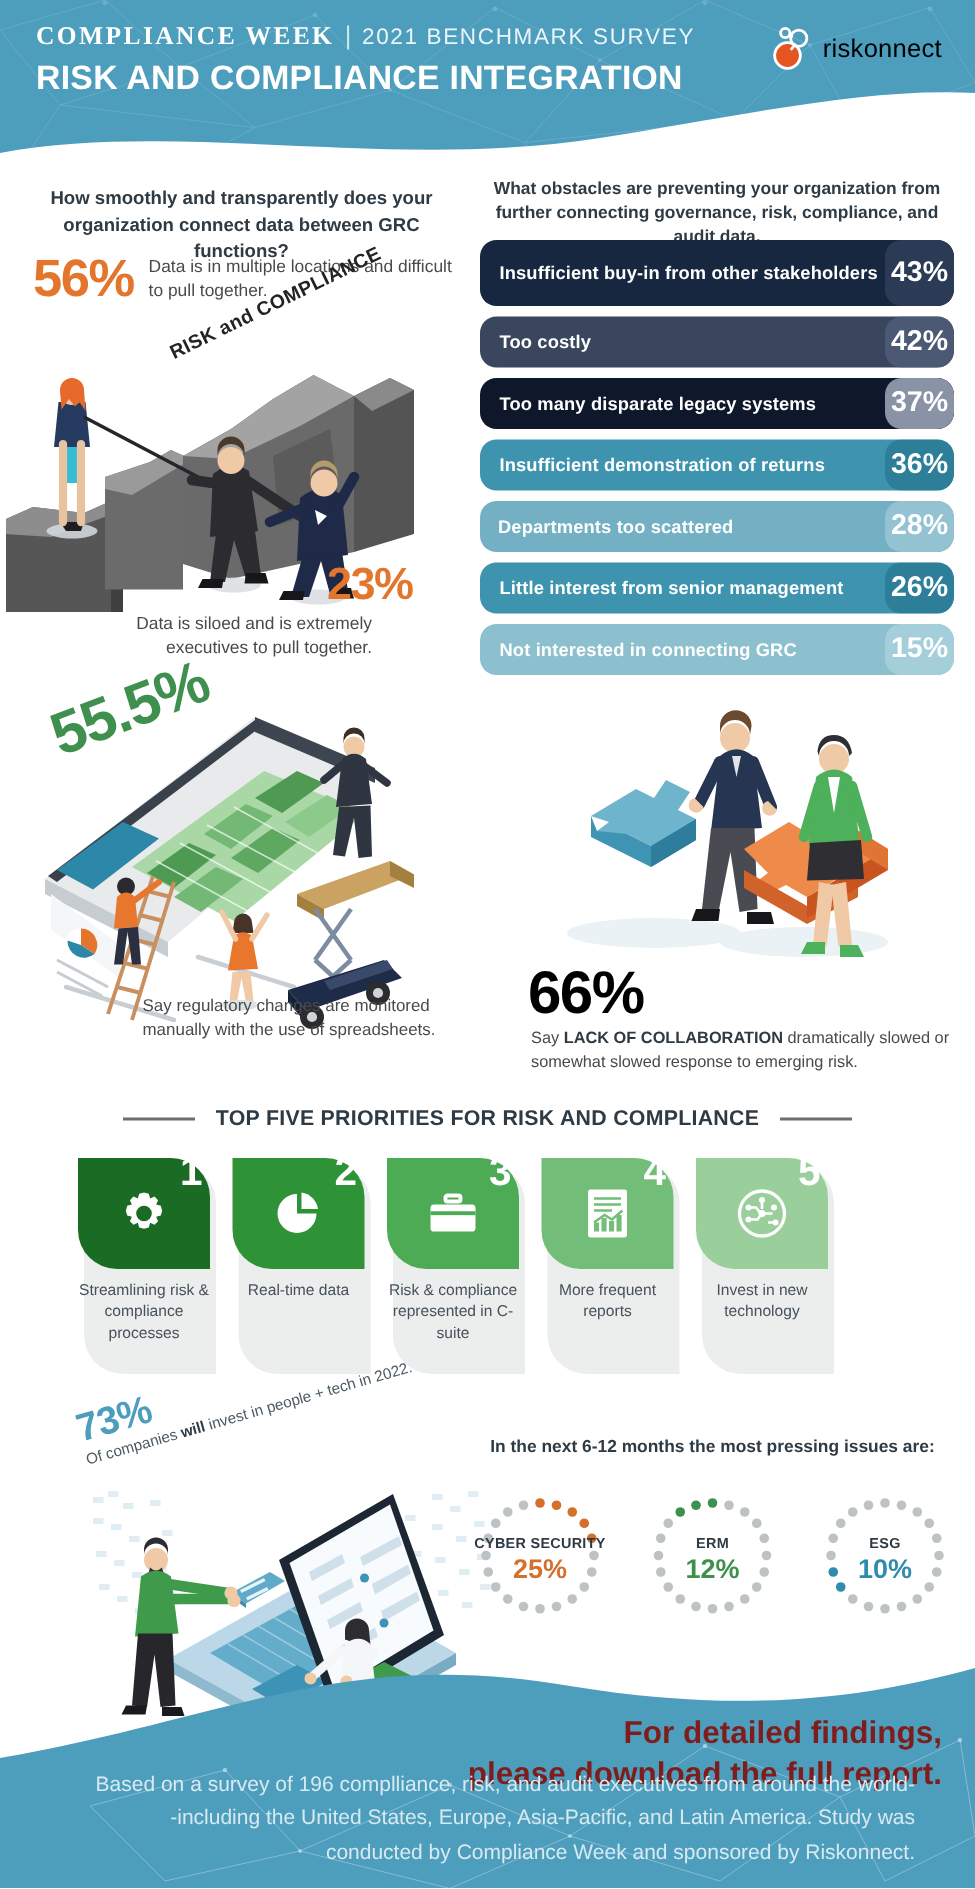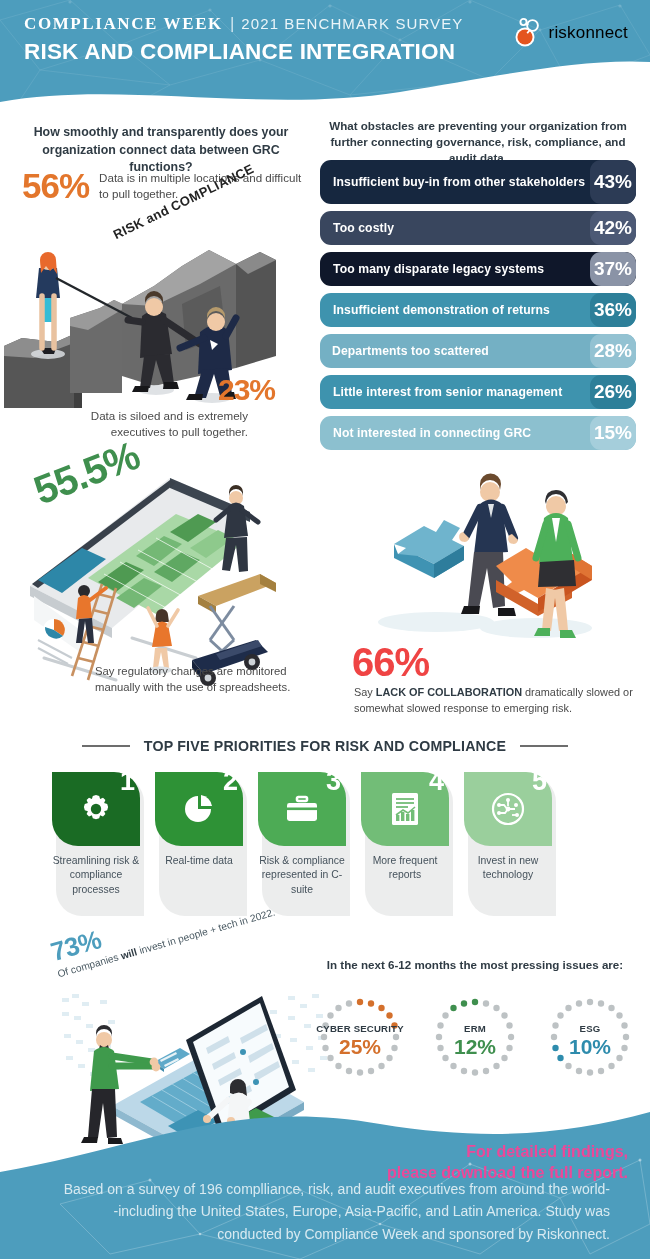--- a/index.html
+++ b/index.html
@@ -83,21 +83,21 @@
   .stat555 {
     position:absolute; left:36px; top:470px;
     color:#3f8f4e; font-weight:bold; font-size:40px; letter-spacing:-1px;
     transform:rotate(-21deg); transform-origin:left center;
   }
   .cap555 {
     position:absolute; left:95px; top:663px; width:215px;
     font-size:11.3px; color:#4a4a4a; line-height:1.42;
   }
   .puzzle-art { position:absolute; left:340px; top:462px; width:300px; height:190px; }
-  .stat66 { position:absolute; left:352px; top:640px; color:#ef4444; font-weight:bold; font-size:40px; letter-spacing:-1px; }
+  .stat66 { position:absolute; left:352px; top:640px; color:#000000; font-weight:bold; font-size:40px; letter-spacing:-1px; }
   .cap66 { position:absolute; left:354px; top:685px; width:286px; font-size:10.9px; color:#4a4a4a; line-height:1.45; }
   .cap66 b { color:#2f3b44; }
 
   
   .prio-head { position:absolute; left:0; top:738px; width:650px; display:flex; align-items:center; justify-content:center; gap:14px; }
   .prio-rule { width:48px; height:2px; background:#6d6d6d; }
   .prio-title { font-size:14.2px; font-weight:bold; color:#2f3b44; letter-spacing:.2px; }
 
   .prio-row { position:absolute; left:52px; top:772px; width:548px; display:flex; gap:15px; }
   .prio-card { position:relative; width:88px; }
@@ -128,28 +128,28 @@
 
   .q3 {
     position:absolute; left:310px; top:958px; width:330px; text-align:center;
     font-size:11.6px; font-weight:bold; color:#2f3b44;
   }
   .circles { position:absolute; left:310px; top:995px; width:330px; display:flex; justify-content:space-between; }
   .circ { position:relative; width:100px; height:92px; }
   .circ svg { position:absolute; left:0; top:0; }
   .circ-inner { position:absolute; inset:0; display:flex; flex-direction:column; align-items:center; justify-content:center; }
   .circ-label { font-size:9.6px; font-weight:bold; color:#2f3b44; line-height:1.1; text-align:center; letter-spacing:.2px; }
-  .circ-val { font-size:21px; font-weight:bold; line-height:1.1; margin-top:1px; }
+  .circ-val { font-size:18px; font-weight:bold; line-height:1.1; margin-top:1px; }
 
   
   .footer { position:absolute; left:0; bottom:0; width:650px; height:165px; overflow:hidden; }
   .footer-bg { position:absolute; left:0; top:0; width:650px; height:165px; }
   .footer-cta {
     position:absolute; right:22px; top:48px; text-align:right;
-    color:#ec4899; font-size:16px; font-weight:bold; line-height:1.3;
+    color:#7f1d1d; font-size:21px; font-weight:bold; line-height:1.3;
   }
   .footer-note {
     position:absolute; left:60px; right:40px; bottom:14px; text-align:right;
     color:#d8eaf1; font-size:14px; line-height:1.6;
   }
 </style>
 </head>
 <body>
 
 <div class="page">

